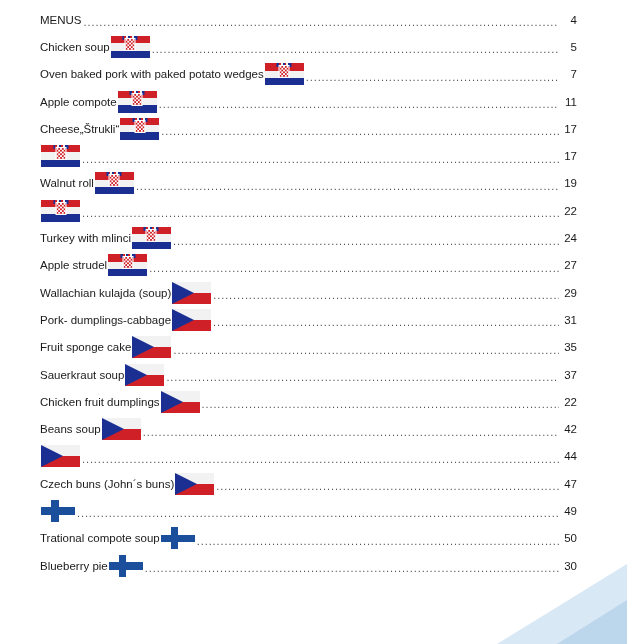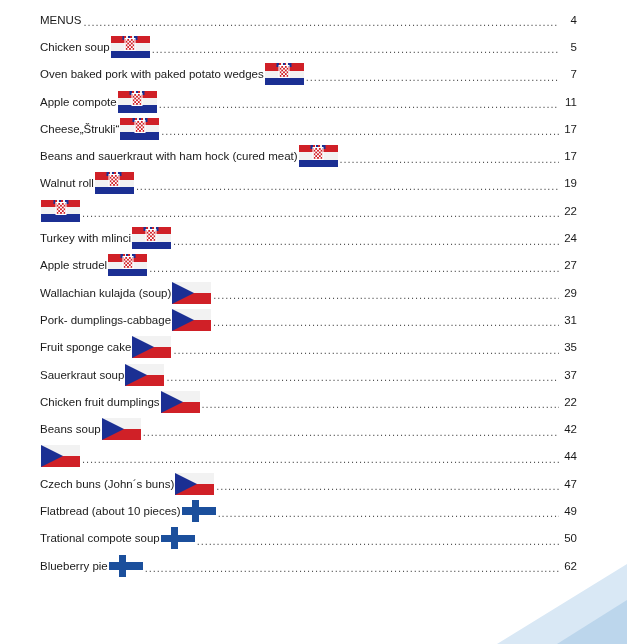--- a/index.html
+++ b/index.html
@@ -228,21 +228,20 @@
         <span class="band b1"></span>
         <span class="band b2"></span>
         <span class="band b3"></span>
         <span class="crown"></span>
         <span class="shield"></span>
       </span>
       <span class="dots">.........................................................................................................................................................................................................</span>
       <span class="page-num">17</span>
     </div>
     <div class="toc-row">
-      <span class="toc-label">Beans and sauerkraut with ham hock (cured meat)</span>
       <span class="flag flag-hr">
         <span class="band b1"></span>
         <span class="band b2"></span>
         <span class="band b3"></span>
         <span class="crown"></span>
         <span class="shield"></span>
       </span>
       <span class="dots">.........................................................................................................................................................................................................</span>
       <span class="page-num">17</span>
     </div>
@@ -366,21 +365,20 @@
       <span class="toc-label">Czech buns  (John´s buns)</span>
       <span class="flag flag-cz">
         <span class="half-top"></span>
         <span class="half-bot"></span>
         <span class="wedge"></span>
       </span>
       <span class="dots">.........................................................................................................................................................................................................</span>
       <span class="page-num">47</span>
     </div>
     <div class="toc-row">
-      <span class="toc-label">Flatbread (about 10 pieces)</span>
       <span class="flag flag-fi">
         <span class="h"></span>
         <span class="v"></span>
       </span>
       <span class="dots">.........................................................................................................................................................................................................</span>
       <span class="page-num">49</span>
     </div>
     <div class="toc-row">
       <span class="toc-label">Trational compote soup</span>
       <span class="flag flag-fi">
@@ -390,18 +388,18 @@
       <span class="dots">.........................................................................................................................................................................................................</span>
       <span class="page-num">50</span>
     </div>
     <div class="toc-row">
       <span class="toc-label">Blueberry pie</span>
       <span class="flag flag-fi">
         <span class="h"></span>
         <span class="v"></span>
       </span>
       <span class="dots">.........................................................................................................................................................................................................</span>
-      <span class="page-num">62</span>
+      <span class="page-num">30</span>
     </div>
   </div>
 
 <div class="corner-wedge"></div>
 <div class="corner-wedge2"></div>
 
 </body></html>

